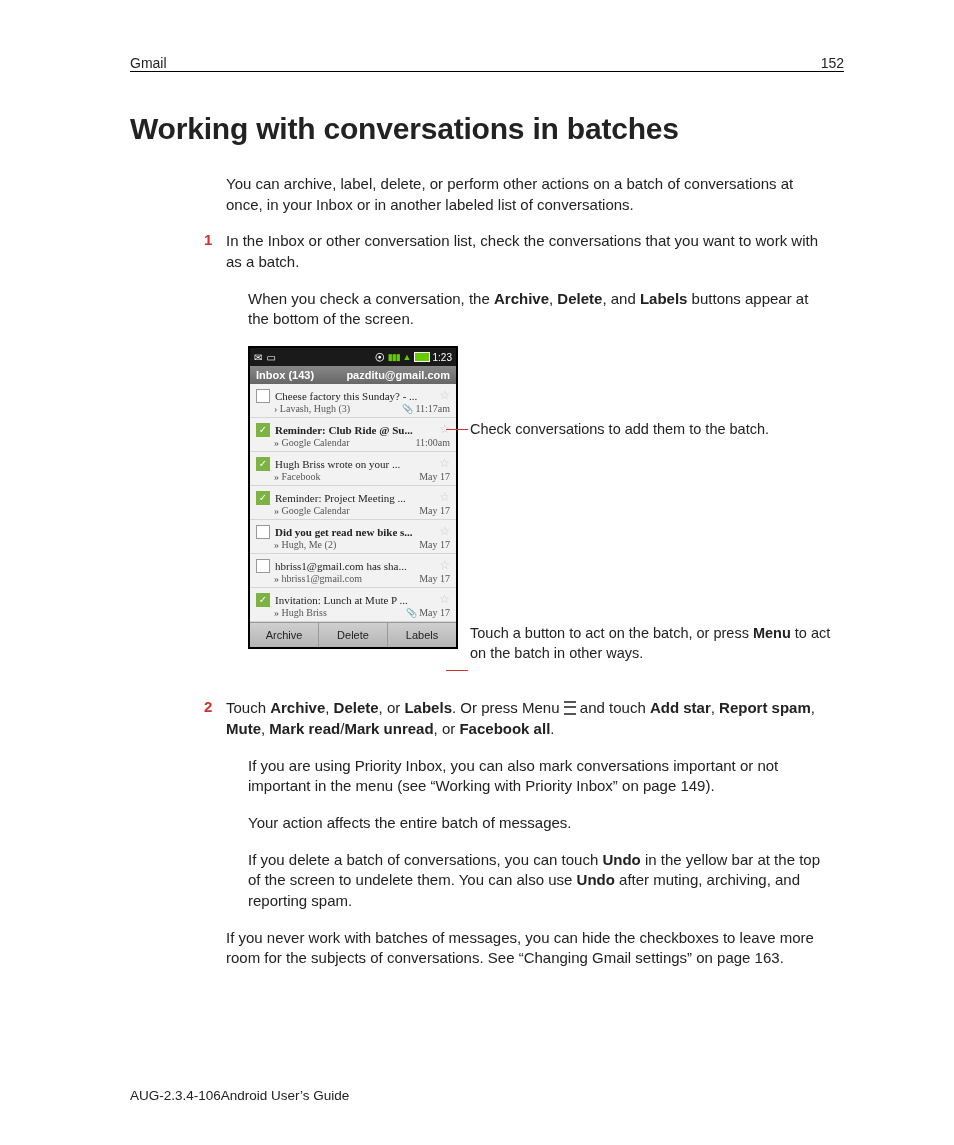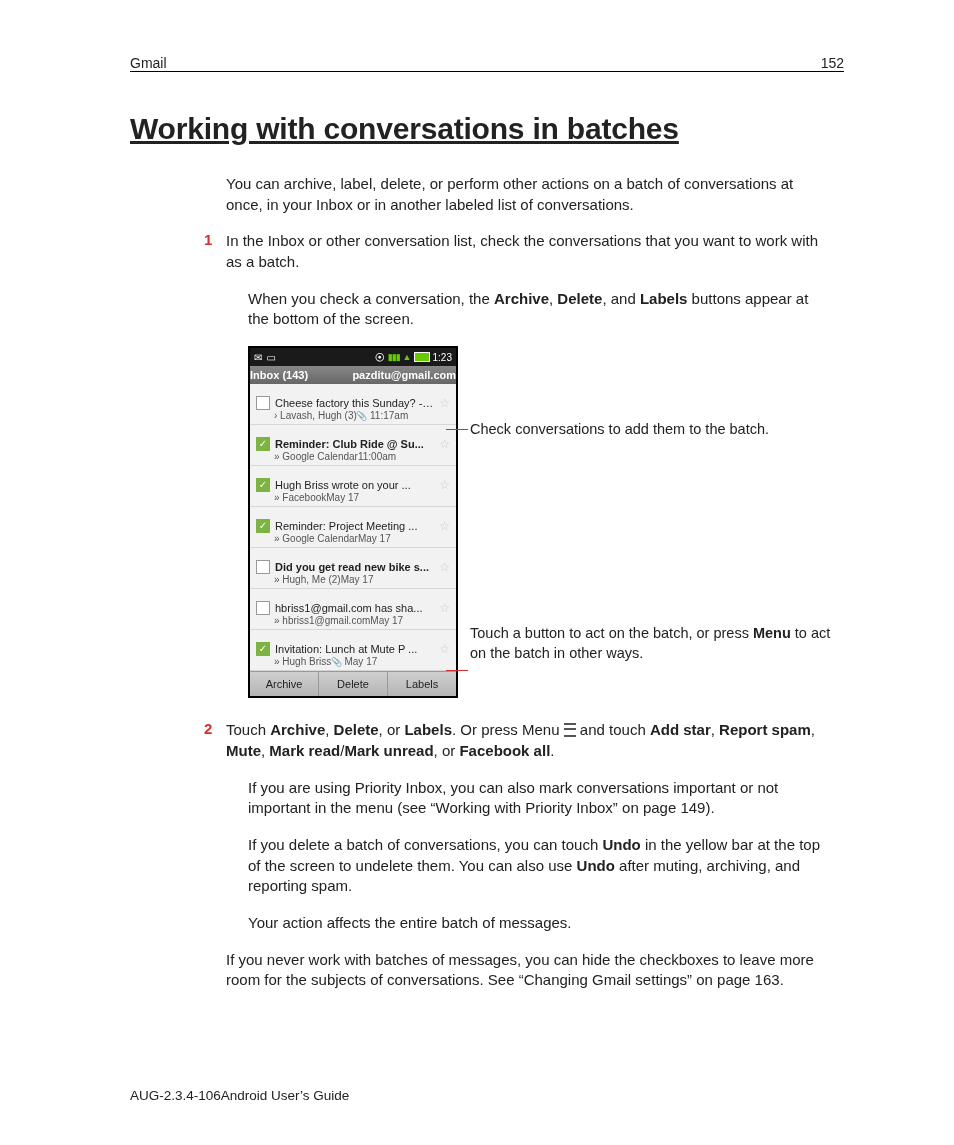--- a/index.html
+++ b/index.html
@@ -23,21 +23,20 @@
     color: #222;
     border-bottom: 1px solid #000;
     padding-bottom: 0;
     margin-bottom: 40px;
   }
   h1.section-title {
     font-size: 30px;
     font-weight: 700;
     letter-spacing: -0.2px;
     margin: 0 0 28px 0;
-    text-decoration: underline;
   }
   .body-col {
     margin-left: 96px;
   }
   p.para {
     font-size: 15px;
     line-height: 1.38;
     margin: 0 16px 16px 0;
   }
   .step-block { position: relative; margin-bottom: 10px; }
@@ -77,41 +76,42 @@
   }
   .status-left { display:flex; gap:4px; }
   .status-right { display:flex; gap:3px; align-items:center; }
   .bat { width:14px; height:8px; background:#6c0; border:1px solid #fff; }
   .sig { color:#6c0; font-size:9px; letter-spacing:-1px;}
   .gmailbar {
     background: linear-gradient(#888, #666);
     color: #fff;
     display: flex;
     justify-content: space-between;
-    padding: 3px 0;
+    padding: 3px 6px;
     font-size: 11px;
     font-weight: 600;
   }
   .conv-list { background:#f2f2f2; }
   .conv {
     border-bottom: 1px solid #d6d6d6;
-    padding: 12px 6px 3px 6px;
+    padding: 4px 6px 3px 6px;
     position: relative;
+    font-family: Liberation Serif, serif;
   }
   .conv .row1 { display:flex; align-items:center; gap:5px; }
   .chk {
     width:12px; height:12px; border:1px solid #999; background:#fff; display:inline-flex;
     align-items:center; justify-content:center; font-size:10px; line-height:1; color:#fff;
     flex: 0 0 auto;
   }
   .chk.on { background:#7cb342; border-color:#7cb342; }
   .subj { font-size:11px; color:#222; flex:1; white-space:nowrap; overflow:hidden; text-overflow:ellipsis;}
   .subj.bold { font-weight:700; }
   .star { color:#ccc; font-size:12px; flex:0 0 auto;}
-  .row2 { display:flex; justify-content:flex-start; font-size:10px; color:#555; padding-left:18px;}
+  .row2 { display:flex; justify-content:space-between; font-size:10px; color:#555; padding-left:18px;}
   .row2 .time { white-space:nowrap; }
   .clip { font-size:9px; color:#777; margin-right:2px;}
   .bottombar {
     display:flex; background: linear-gradient(#cfcfcf,#b5b5b5);
     border-top:1px solid #999;
   }
   .bbtn {
     flex:1; text-align:center; font-size:11px; padding:6px 0;
     border-right:1px solid #999; color:#222;
   }
@@ -294,24 +294,24 @@
       </div>
     </div>
 
     <div class="step-block">
       <span class="step-num">2</span>
       <p class="para">
         <span>Touch </span><b>Archive</b><span>, </span><b>Delete</b><span>, or </span><b>Labels</b><span>. Or press Menu </span><span class="menu-icon"></span><span> and touch </span><b>Add star</b><span>, </span><b>Report spam</b><span>, </span><b>Mute</b><span>, </span><b>Mark read</b><span>/</span><b>Mark unread</b><span>, or </span><b>Facebook all</b><span>.</span>
       </p>
       <div class="indent">
         <p class="para">If you are using Priority Inbox, you can also mark conversations important or not important in the menu (see “Working with Priority Inbox” on page 149).</p>
+        <p class="para">Your action affects the entire batch of messages.</p>
         <p class="para">
           <span>If you delete a batch of conversations, you can touch </span><b>Undo</b><span> in the yellow bar at the top of the screen to undelete them. You can also use </span><b>Undo</b><span> after muting, archiving, and reporting spam.</span>
         </p>
-        <p class="para">Your action affects the entire batch of messages.</p>
       </div>
     </div>
 
     <p class="para" style="margin-left:0;">If you never work with batches of messages, you can hide the checkboxes to leave more room for the subjects of conversations. See “Changing Gmail settings” on page 163.</p>
   </div>
 
   <div class="footer">
     <span>AUG-2.3.4-106</span>
     <span>Android User’s Guide</span>
   </div>

